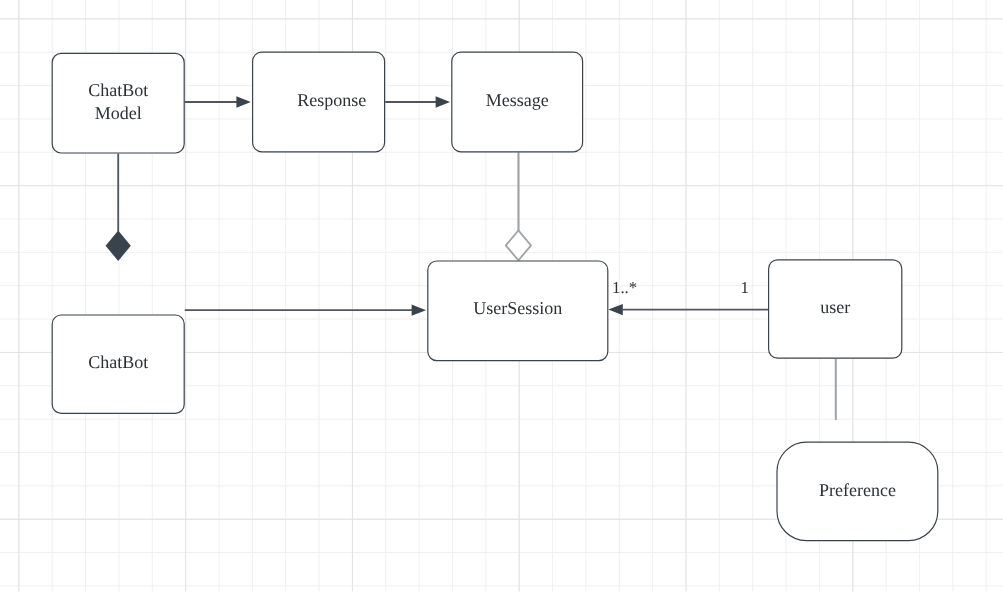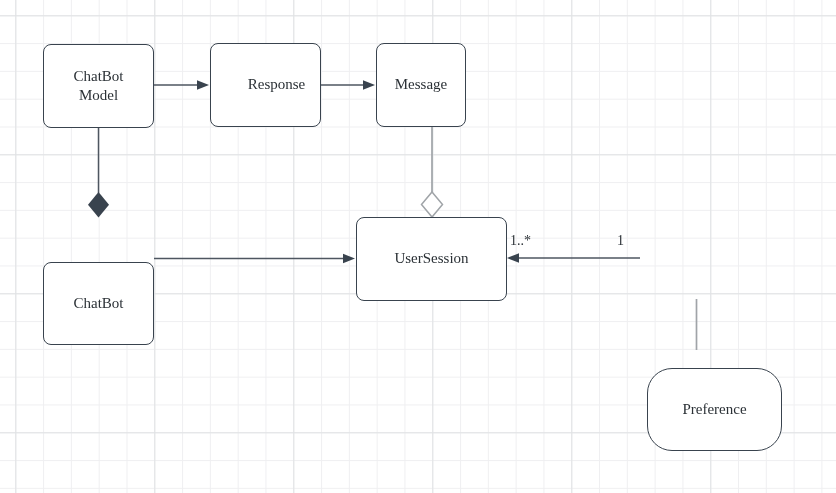--- a/index.html
+++ b/index.html
@@ -47,21 +47,21 @@
   .edge-label {
     position: absolute;
     font-size: 14px;
     line-height: 1;
     color: #2b3136;
     background: transparent;
     white-space: nowrap;
   }
   #n-language-model { left: 43px;  top: 44px;  width: 111px; height: 84px; }
   #n-response       { left: 210px; top: 43px;  width: 111px; height: 84px; padding-left: 32px; }
-  #n-message        { left: 376px; top: 43px;  width: 90px; height: 84px; }
+  #n-message        { left: 376px; top: 43px;  width: 110px; height: 84px; }
   #n-chatbot        { left: 43px;  top: 218px; width: 111px; height: 83px; margin-top: 44px; }
   #n-usersession    { left: 356px; top: 217px; width: 151px; height: 84px; justify-content: center; }
   #n-user           { left: 640px; top: 216px; width: 112px; height: 83px; }
   #n-preference     { left: 647px; top: 368px; width: 135px; height: 83px; border-radius: 25px; }
   #lbl-mult-target  { left: 510px; top: 234px; }
   #lbl-mult-source  { left: 608px; top: 234px; width: 16px; text-align: right; }
 </style>
 </head>
 <body>
 
@@ -117,20 +117,23 @@
   </div>
 
   <div class="node" id="n-chatbot">
     <span>ChatBot</span>
   </div>
 
   <div class="node" id="n-usersession">
     <span>UserSession</span>
   </div>
 
+  <div class="node" id="n-user">
+    <span>user</span>
+  </div>
 
   <div class="node" id="n-preference">
     <span>Preference</span>
   </div>
 
   <div class="edge-label" id="lbl-mult-target">1..*</div>
 
   <div class="edge-label" id="lbl-mult-source">1</div>
 
 </div>

